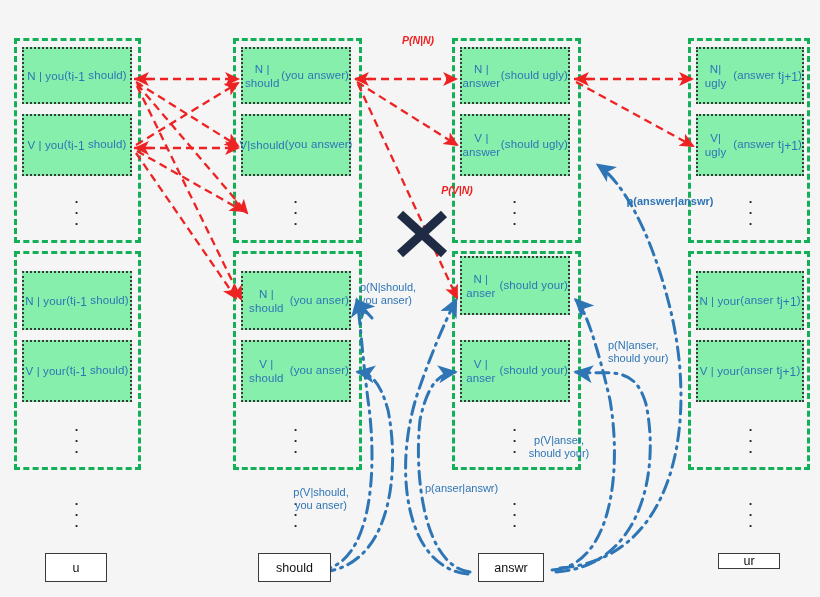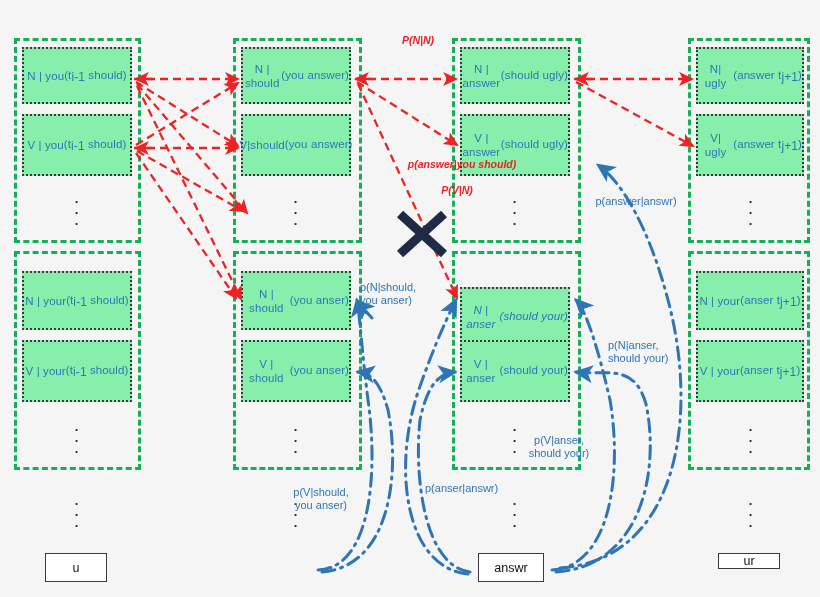--- a/index.html
+++ b/index.html
@@ -137,21 +137,21 @@
 
   <div class="state" style="left:241px; top:271px; width:110px; height:59px;">
     <div>N | should</div>
     <div class="l2"><span>(you anser)</span><sub></sub><span></span></div>
   </div>
   <div class="state" style="left:241px; top:340px; width:110px; height:62px;">
     <div>V | should</div>
     <div class="l2"><span>(you anser)</span><sub></sub><span></span></div>
   </div>
 
-  <div class="state" style="left:460px; top:287px; width:110px; height:59px;font-style:italic;">
+  <div class="state" style="left:460px; top:256px; width:110px; height:59px;">
     <div>N | anser</div>
     <div class="l2"><span>(should your)</span><sub></sub><span></span></div>
   </div>
   <div class="state" style="left:460px; top:340px; width:110px; height:62px;">
     <div>V | anser</div>
     <div class="l2"><span>(should your)</span><sub></sub><span></span></div>
   </div>
 
   <div class="state" style="left:696px; top:271px; width:108px; height:59px;">
     <div>N | your</div>
@@ -293,31 +293,31 @@
 
       <path d="M560,568 C676,560 700,420 668,300 C648,224 620,180 598,165" marker-end="url(#ah-blue)"></path>
     </g>
 
     <g stroke="#2e75b6" stroke-width="3" fill="none" stroke-dasharray="11,6,2,6" stroke-linecap="round">
       <path d="M372,318 C366,312 362,306 357,301" marker-end="url(#ah-blue)"></path>
     </g>
   </svg>
 
   <div class="lbl red" style="left:378px; top:34px; width:80px;">P(N|N)</div>
-  <div class="lbl red" style="left:382px; top:158px; width:160px;">p(answer|you should)</div>
   <div class="lbl red" style="left:412px; top:184px; width:90px;">P(V|N)</div>
 
-  <div class="lbl blue" style="left:581px; top:195px; width:110px;">p(answer|answr)</div>
+  <div class="lbl blue" style="left:615px; top:195px; width:110px;font-weight:bold;">p(answer|answr)</div>
   <div class="lbl blue" style="left:360px; top:281px; width:92px; text-align:left;">p(N|should,
 you anser)</div>
   <div class="lbl blue" style="left:608px; top:339px; width:92px; text-align:left;">p(N|anser,
 should your)</div>
   <div class="lbl blue" style="left:509px; top:434px; width:100px;">p(V|anser,
 should your)</div>
   <div class="lbl blue" style="left:271px; top:486px; width:100px;">p(V|should,
 you anser)</div>
   <div class="lbl blue" style="left:425px; top:482px; width:110px; text-align:left;">p(anser|answr)</div>
 
   <div class="word" style="left:45px;  top:553px; width:62px; height:29px;">u</div>
+  <div class="word" style="left:258px; top:553px; width:73px; height:29px;">should</div>
   <div class="word" style="left:478px; top:553px; width:66px; height:29px;">answr</div>
   <div class="word" style="left:718px; top:553px; width:62px; height:16px;">ur</div>
 
 </div>
 
 </body></html>

